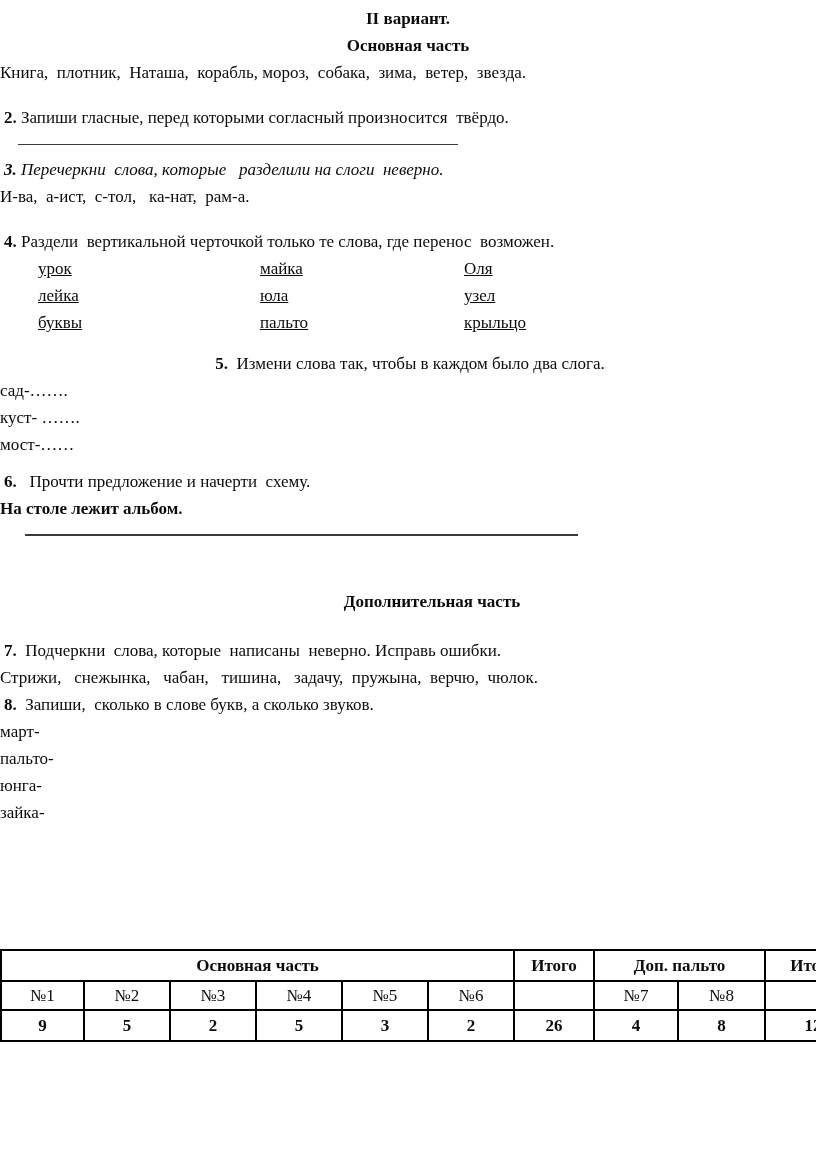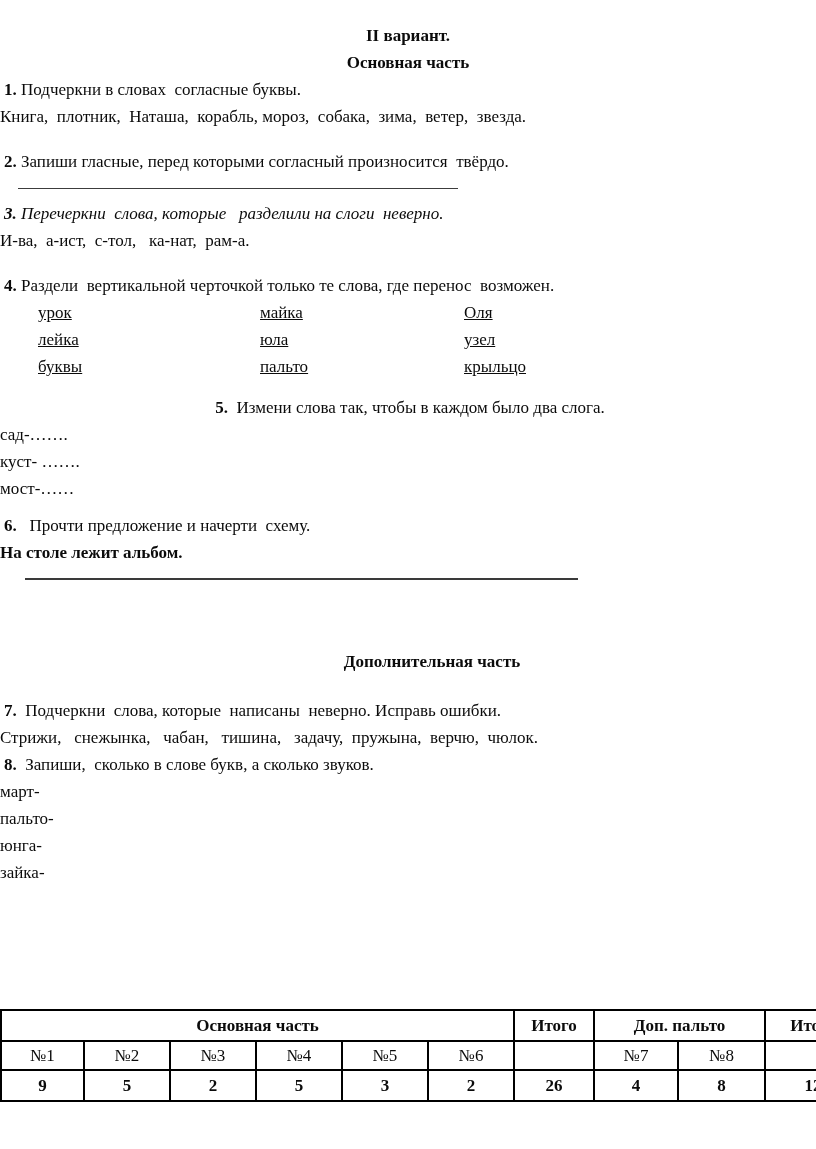--- a/index.html
+++ b/index.html
@@ -8,22 +8,22 @@
     width: 816px;
     height: 1149px;
     background: #ffffff;
     overflow: hidden;
     font-family: "Liberation Serif", "DejaVu Serif", serif;
     font-size: 17px;
     line-height: 27px;
     color: #0b0b0b;
   }
   .centered { text-align: center; font-weight: bold; margin: 0; }
-  .h-title { padding-top: 22px; }
-  .h-sec2  { margin-top: 68px; padding-left: 48px; }
+  .h-title { padding-top: 5px; }
+  .h-sec2  { margin-top: 52px; padding-left: 48px; }
 
   p.task, p.words, p.item {
     margin: 0;
     white-space: pre-wrap;
   }
   p.task { margin-left: 4px; }
   .num { font-weight: bold; }
   .indent  { margin-left: 22px; }
 
   .blank-line {
@@ -73,21 +73,20 @@
   tr.val-row td   { height: 29px; font-weight: bold; }
 </style>
 </head>
 <body>
 
 <div class="page">
 
   <p class="centered h-title">II вариант.</p>
   <p class="centered">Основная часть</p>
 
-  <p class="task" id="t1"><b class="num">1.</b><span> Подчеркни в словах  согласные буквы.</span></p>
   <p class="words indent">Книга,  плотник,  Наташа,  корабль, мороз,  собака,  зима,  ветер,  звезда.</p>
 
   <p class="task" id="t2"><b class="num">2.</b><span> Запиши гласные, перед которыми согласный произносится  твёрдо.</span></p>
   <div class="blank-line"></div>
 
   <p class="task" id="t3"><b class="num">3.</b><span> Перечеркни  слова, которые   разделили на слоги  неверно.</span></p>
   <p class="words indent">И-ва,  а-ист,  с-тол,   ка-нат,  рам-а.</p>
 
   <p class="task" id="t4"><b class="num">4.</b><span> Раздели  вертикальной черточкой только те слова, где перенос  возможен.</span></p>
   <div class="word-grid">

